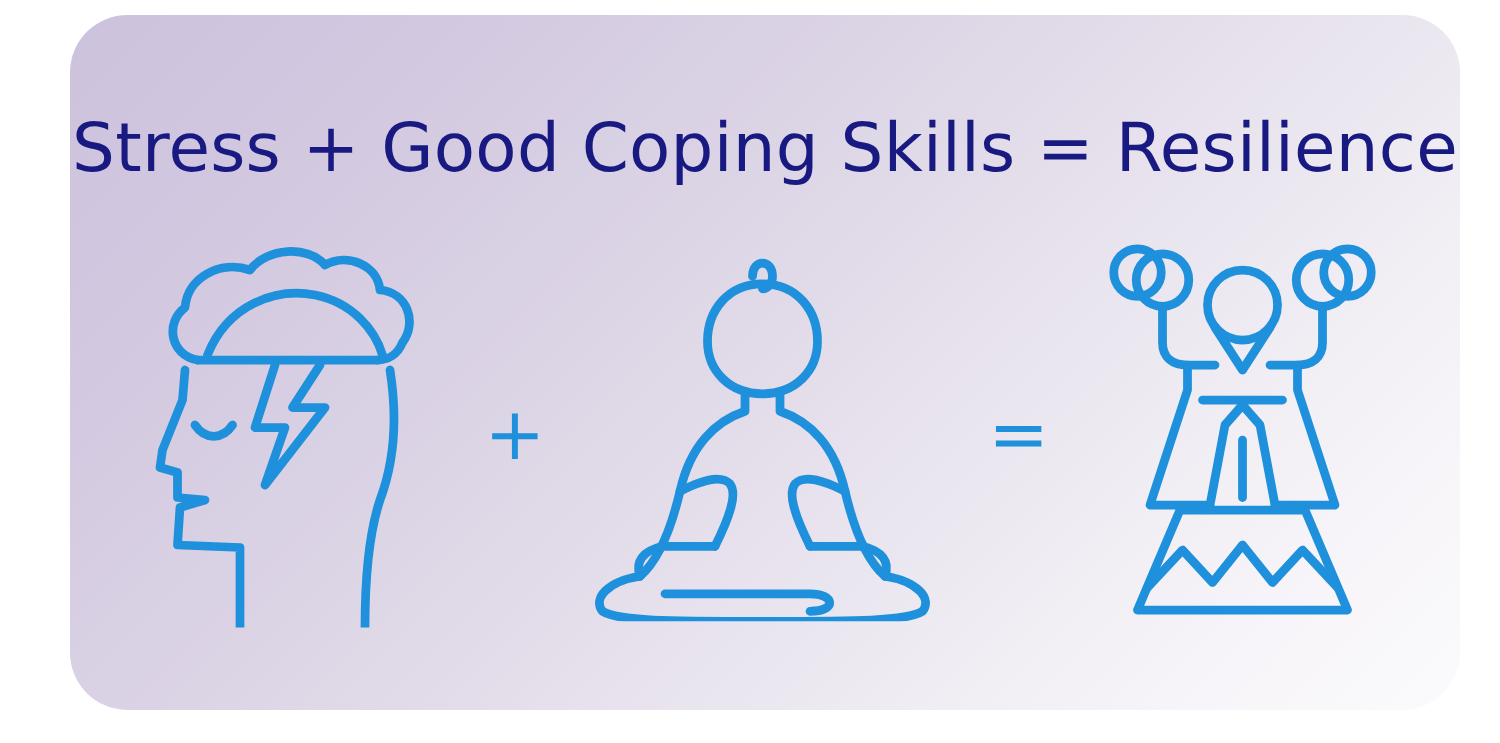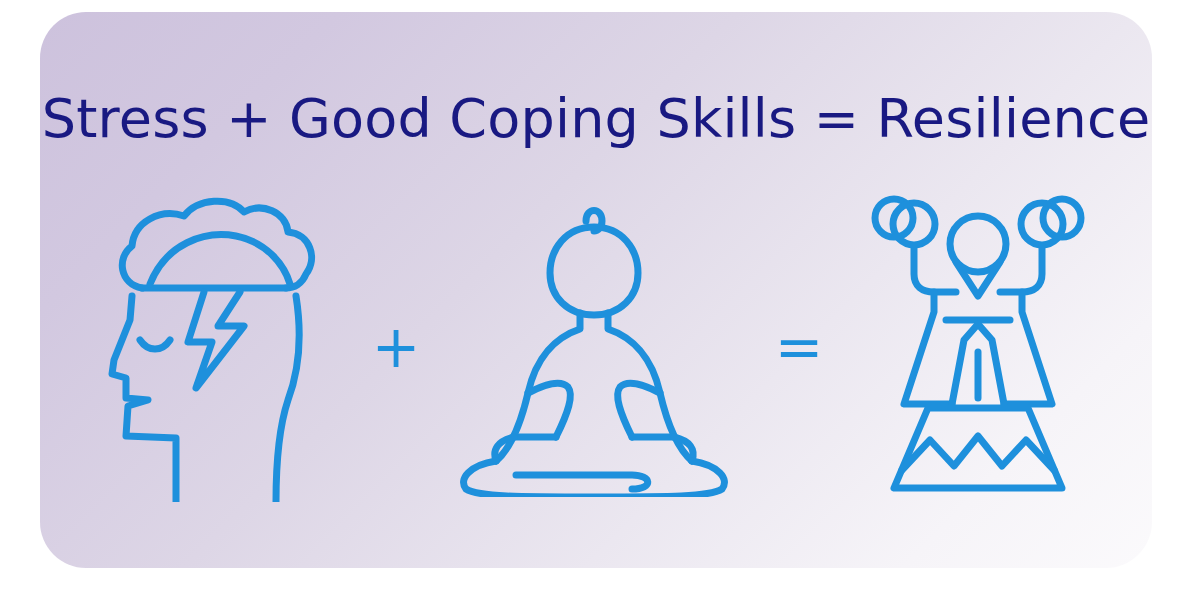--- a/index.html
+++ b/index.html
@@ -16,21 +16,21 @@
   }
   #infographic-root {
     position: relative;
     width: 1200px;
     height: 594px;
     background: #ffffff;
   }
   
   #card {
     position: absolute;
-    left: 40px;
+    left: 56px;
     top: 12px;
     width: 1112px;
     height: 556px;
     border-radius: 46px;
     background: linear-gradient(135deg,
                 #cdc2dd 0%,
                 #d2c8e0 18%,
                 #ddd6e6 42%,
                 #ebe7f0 66%,
                 #f6f4f8 85%,

